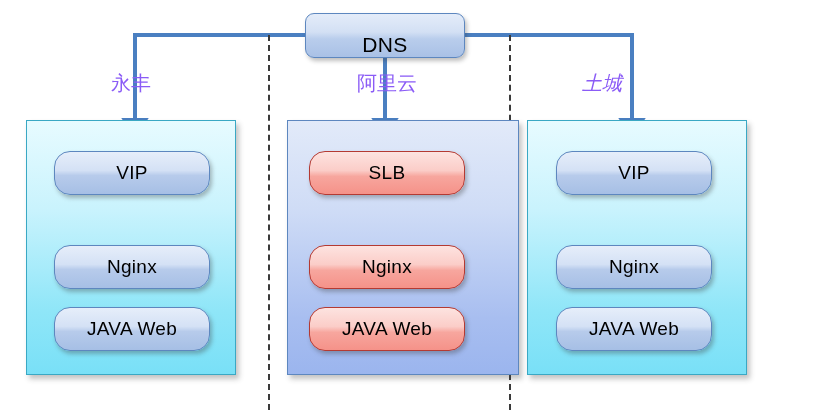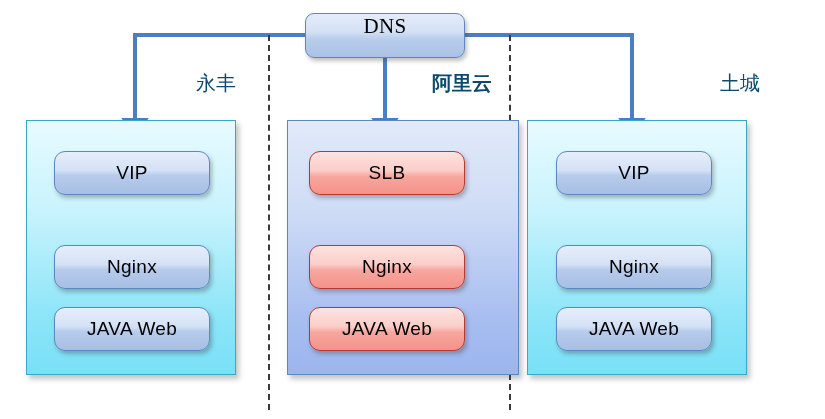--- a/index.html
+++ b/index.html
@@ -32,25 +32,24 @@
     position: absolute;
     left: 305px;
     top: 13px;
     width: 160px;
     height: 45px;
     border: 1px solid #5d87bf;
     border-radius: 9px;
     background: linear-gradient(to bottom, #e4ecf9 0%, #d3e0f4 42%, #b9cdec 58%, #a9c1e6 100%);
     box-shadow: 2px 3px 4px rgba(60,60,60,0.33);
     display: flex;
-    align-items: flex-start;
+    align-items: flex-end;
     justify-content: center;
     box-sizing: border-box;
     z-index: 4;
-    font-family: Liberation Serif, serif;
   }
   .dns-node .node-label {
     font-size: 21px;
     color: #000000;
     letter-spacing: 0.4px;
   }
 
   
   .separator {
     position: absolute;
@@ -59,23 +58,23 @@
     height: 375px;
     border-left: 2px dashed #3a3a3a;
     z-index: 1;
   }
 
   
   .site-title {
     position: absolute;
     top: 70px;
     width: 210px;
-    text-align: right;
+    text-align: center;
     font-size: 20px;
-    color: #0c4a6e;
+    color: #8b5cf6;
     font-family: "DejaVu Sans", "Liberation Sans", sans-serif;
     z-index: 3;
   }
 
   
   .site-panel {
     position: absolute;
     top: 120px;
     height: 255px;
     box-sizing: border-box;
@@ -89,21 +88,21 @@
   .site-panel.tone-periwinkle {
     border: 1px solid #5d87bf;
     background: linear-gradient(to bottom, #e2eaf9 0%, #cfdcf6 35%, #a8bef0 78%, #9bb5ee 100%);
   }
 
   
   .svc-node {
     position: absolute;
     width: 156px;
     height: 44px;
-    border-radius: 11px;
+    border-radius: 16px;
     box-sizing: border-box;
     display: flex;
     align-items: center;
     justify-content: center;
     box-shadow: 2px 3px 4px rgba(60,60,60,0.35);
   }
   .svc-node .node-label {
     font-size: 19px;
     color: #000000;
     letter-spacing: 0.3px;
@@ -173,22 +172,22 @@
   </svg>
 
   <div class="dns-node">
     <span class="node-label">DNS</span>
   </div>
 
   <div class="separator" style="left:268px;"></div>
   <div class="separator" style="left:509px;"></div>
 
   <div class="site-title" style="left:26px;">永丰</div>
-  <div class="site-title" style="left:282px;font-weight:bold;">阿里云</div>
-  <div class="site-title" style="left:550px;">土城</div>
+  <div class="site-title" style="left:282px;">阿里云</div>
+  <div class="site-title" style="left:497px;font-style:italic;">土城</div>
 
   <div class="site-panel tone-cyan" style="left:26px; width:210px;">
     <div class="svc-node tone-blue slot-0" style="left:27px;">
       <span class="node-label">VIP</span>
     </div>
     <div class="svc-node tone-blue slot-1" style="left:27px;">
       <span class="node-label">Nginx</span>
     </div>
     <div class="svc-node tone-blue slot-2" style="left:27px;">
       <span class="node-label">JAVA Web</span>

